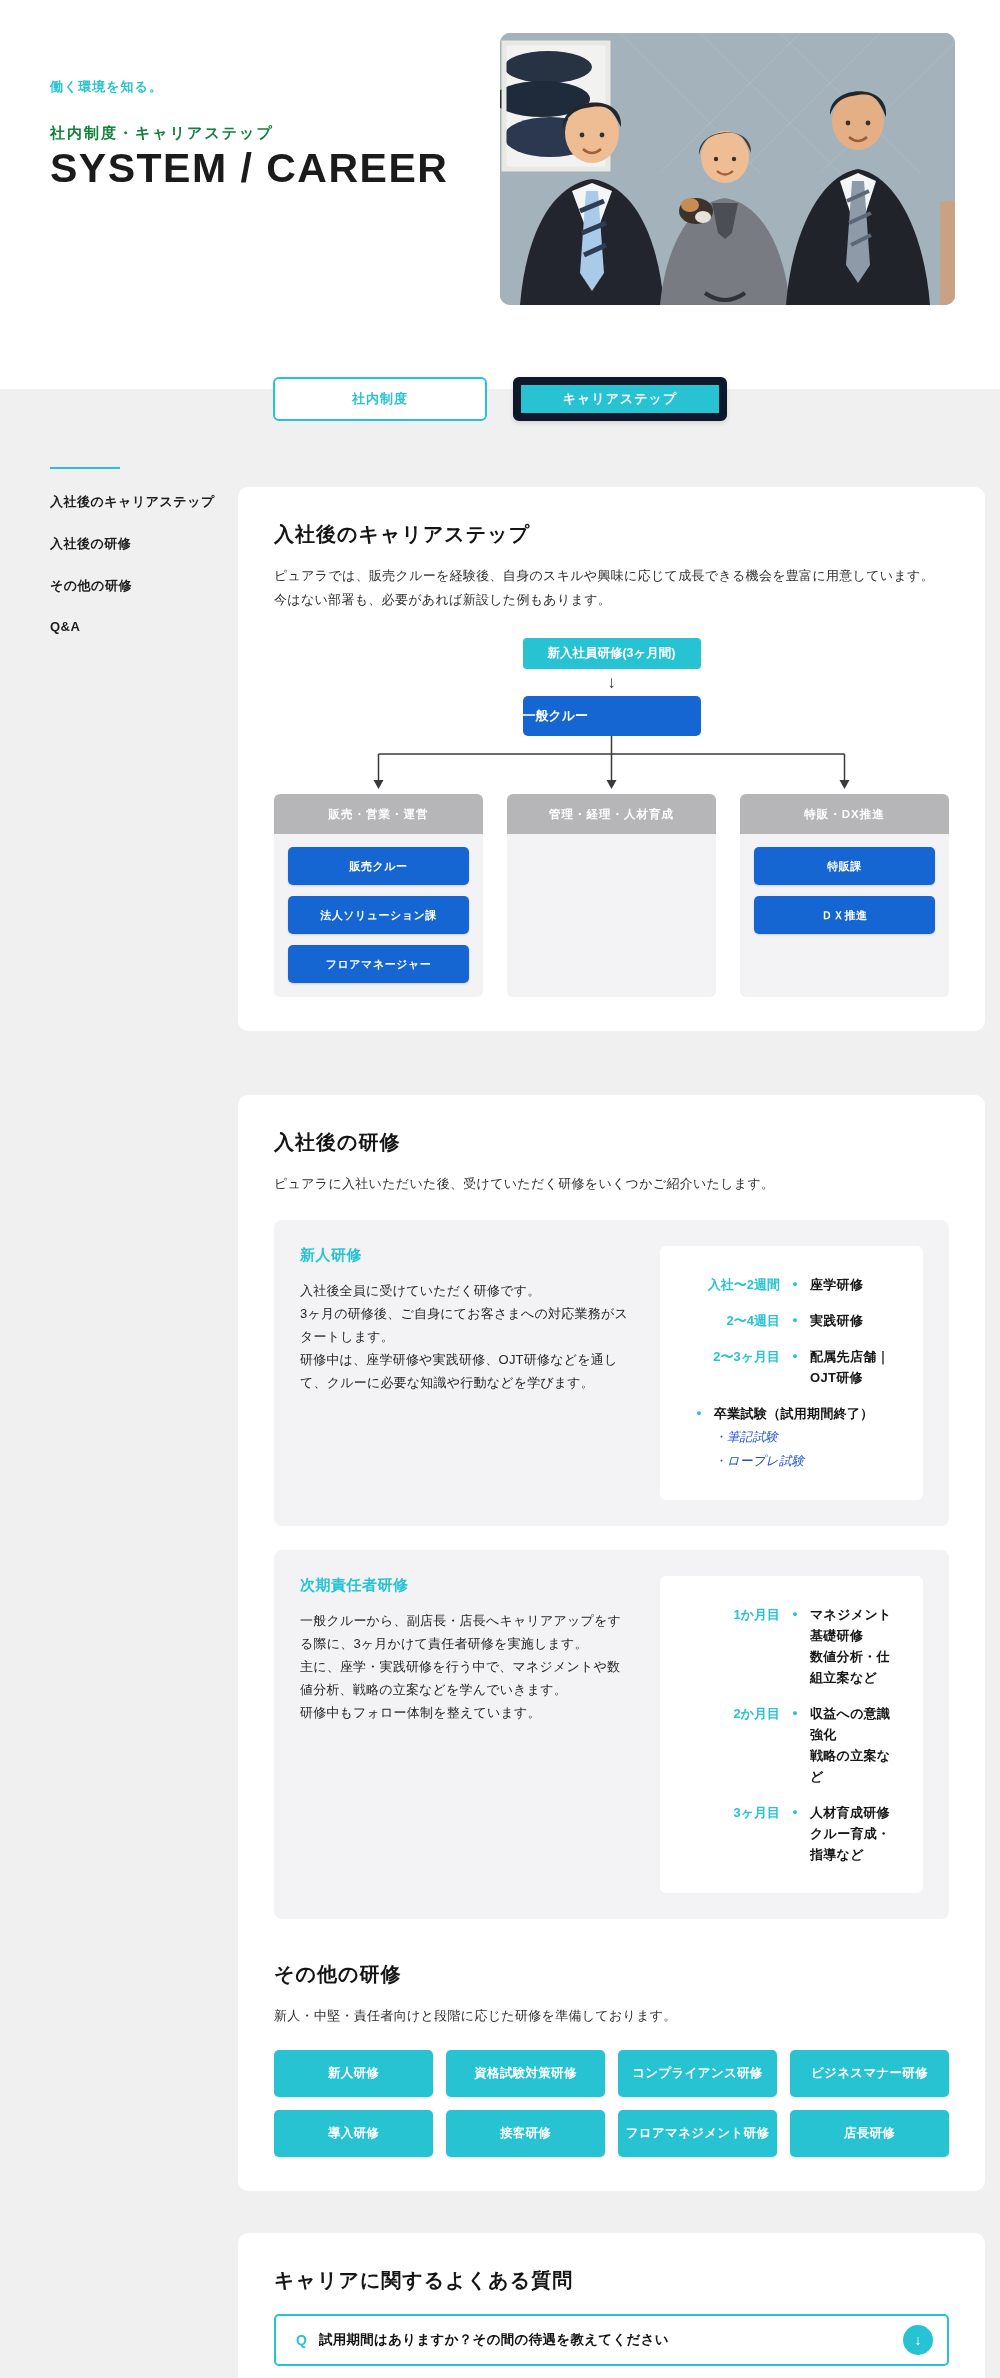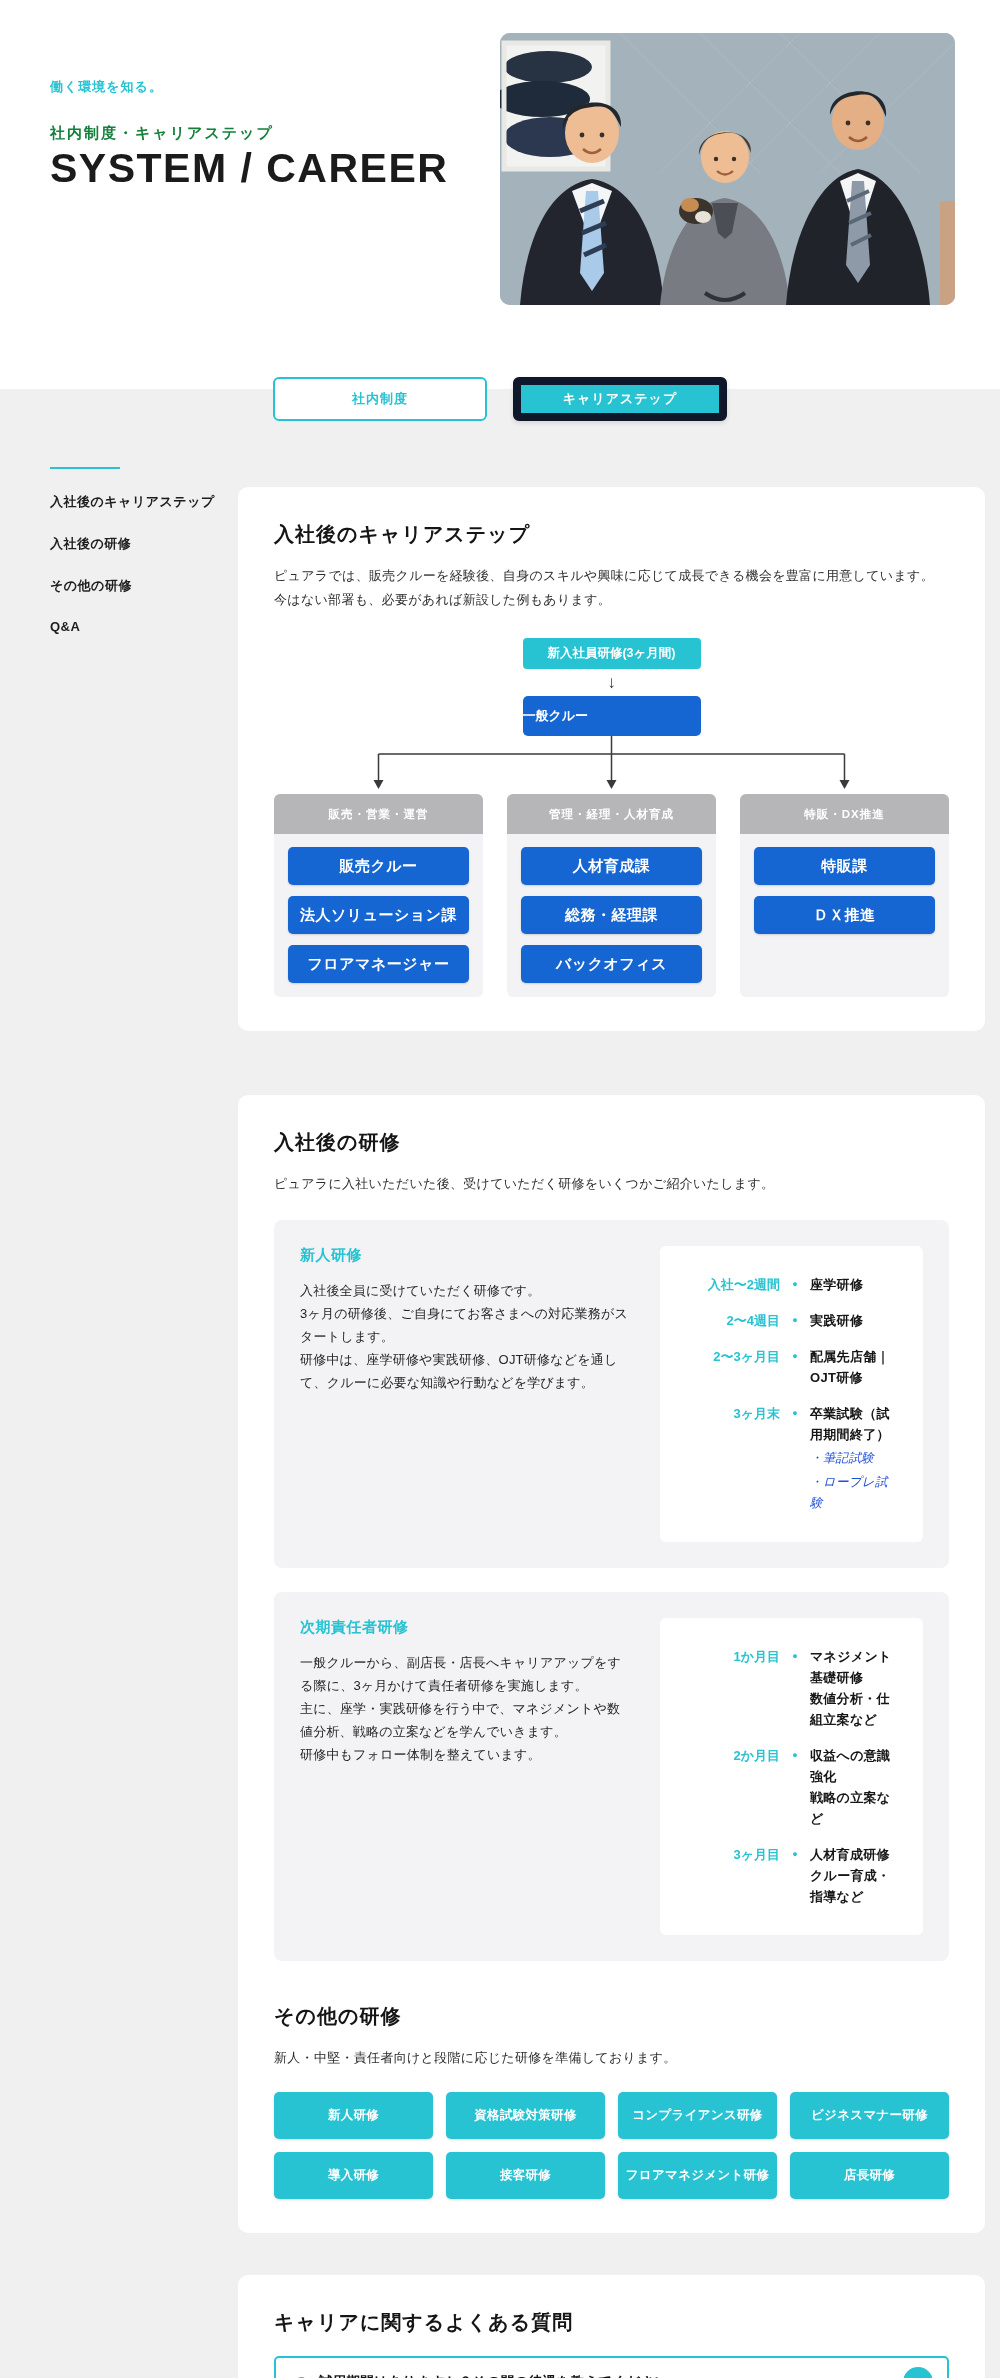--- a/index.html
+++ b/index.html
@@ -43,21 +43,21 @@
                color:#fff; font-size:12.5px; font-weight:bold; text-align:center; line-height:31px; }
   .down-arrow { text-align:center; font-size:17px; color:#333; line-height:27px; height:27px; font-weight:bold; }
   .node-crew { display:block; margin:0 auto; width:178px; height:40px; border-radius:5px; background:#1566d2;
                color:#fff; font-size:13px; font-weight:bold; text-align:left; line-height:40px; }
   .connector { display:block; margin:0 auto; }
   .columns { display:flex; gap:24px; margin-top:2px; }
   .org-col { width:209px; background:#f3f3f5; border-radius:6px; overflow:hidden; padding-bottom:14px; }
   .org-col-head { height:40px; background:#b6b6b8; color:#ffffff; font-size:11.5px; font-weight:bold;
                   display:flex; align-items:center; justify-content:center; letter-spacing:1px; }
   .org-col-body { padding:2px 14px 0 14px; }
-  .org-item { height:38px; border-radius:5px; background:#1566d2; color:#fff; font-size:15px; font-weight:bold;
+  .org-item { height:38px; border-radius:5px; background:#1566d2; color:#fff; font-size:11px; font-weight:bold;
               display:flex; align-items:center; justify-content:center; margin-top:11px; letter-spacing:0.5px;
               box-shadow:0 1px 2px rgba(0,0,0,0.15); }
 
   
   .tblock { margin-top:24px; background:#f3f3f5; border-radius:8px; padding:26px 26px; display:flex; gap:30px; }
   .tblock-left { width:330px; flex:none; }
   .tblock-left h3 { color:#27c3d2; font-size:15px; font-weight:bold; letter-spacing:0.5px; }
   .tblock-left .ttext { margin-top:14px; font-size:13px; line-height:23px; color:#262626; letter-spacing:0.2px; }
   .tblock-right { flex:1; background:#ffffff; border-radius:6px; padding:28px 24px; }
   .trow { display:flex; margin-bottom:15px; }
@@ -195,25 +195,20 @@
             <div class="org-col">
               <div class="org-col-head">販売・営業・運営</div>
               <div class="org-col-body">
                 <div class="org-item">販売クルー</div>
                 <div class="org-item">法人ソリューション課</div>
                 <div class="org-item">フロアマネージャー</div>
               </div>
             </div>
             <div class="org-col">
               <div class="org-col-head">管理・経理・人材育成</div>
-              <div class="org-col-body">
-                <div class="org-item">人材育成課</div>
-                <div class="org-item">総務・経理課</div>
-                <div class="org-item">バックオフィス</div>
-              </div>
             </div>
             <div class="org-col">
               <div class="org-col-head">特販・DX推進</div>
               <div class="org-col-body">
                 <div class="org-item">特販課</div>
                 <div class="org-item">ＤＸ推進</div>
               </div>
             </div>
           </div>
         </div>
@@ -242,21 +237,20 @@
               <div class="tperiod">2〜4週目</div>
               <div class="tdot">●</div>
               <div class="tcontent">実践研修</div>
             </div>
             <div class="trow">
               <div class="tperiod">2〜3ヶ月目</div>
               <div class="tdot">●</div>
               <div class="tcontent">配属先店舗｜OJT研修</div>
             </div>
             <div class="trow">
-              <div class="tperiod">3ヶ月末</div>
               <div class="tdot">●</div>
               <div class="tcontent">
                 <span>卒業試験（試用期間終了）</span>
                 <div class="tsub">・筆記試験</div>
                 <div class="tsub">・ロープレ試験</div>
               </div>
             </div>
           </div>
         </div>
 

